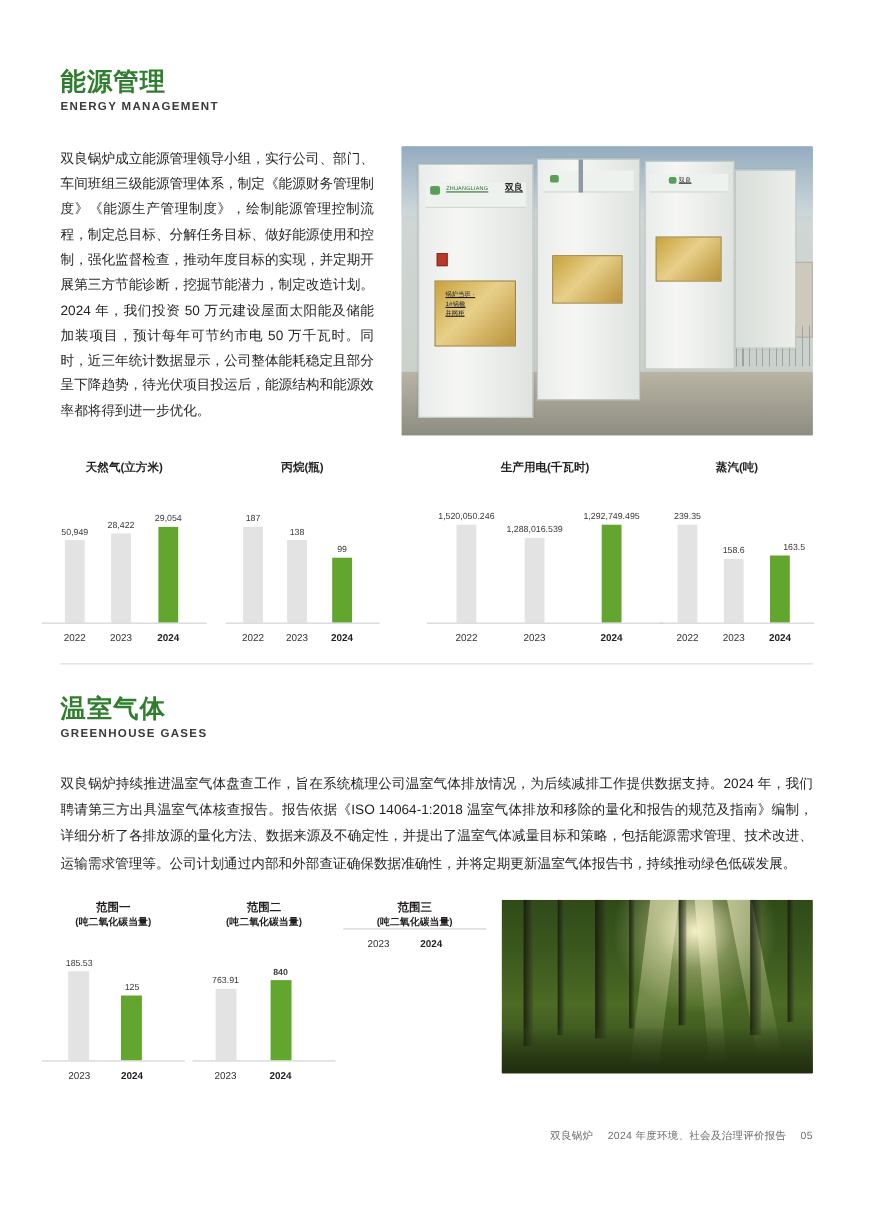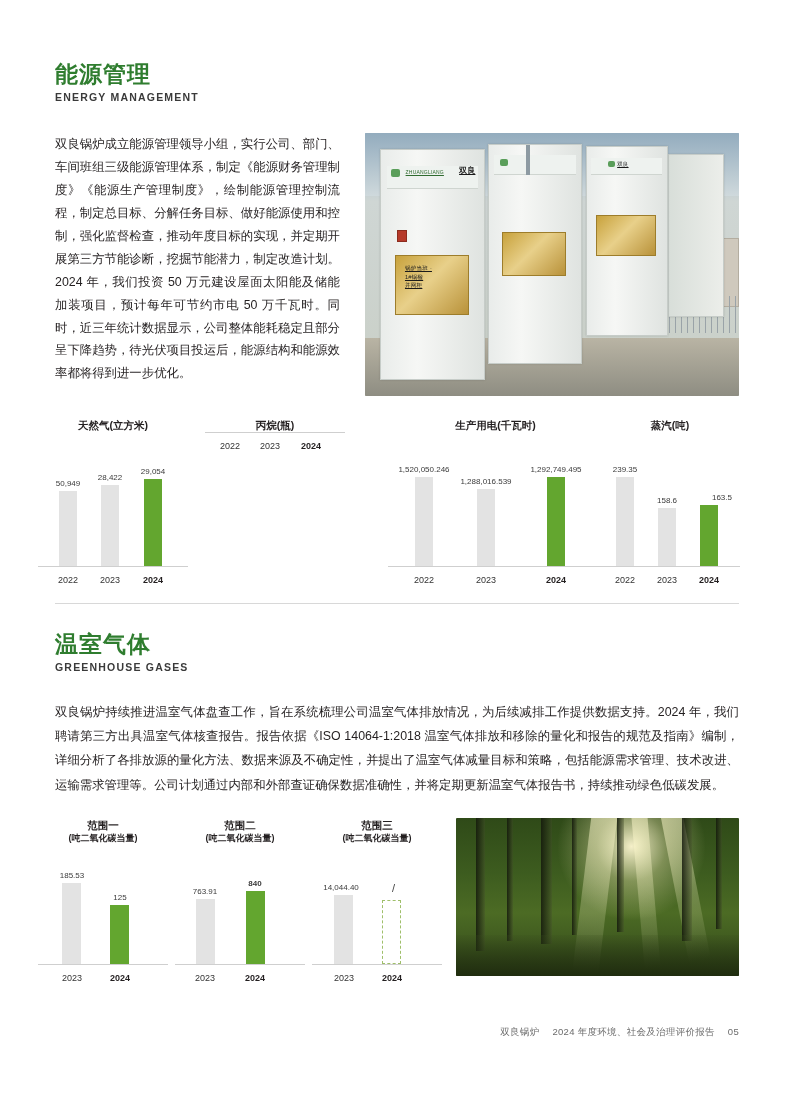--- a/index.html
+++ b/index.html
@@ -175,20 +175,28 @@
     <div class="xaxis" style="position:relative; margin-top:0;"></div>
     <div class="xlabels" style="position:relative; height:22px;">
       <div class="xlab" style="left:10px; top:8px; width:40px;">2022</div>
       <div class="xlab" style="left:52px; top:8px; width:40px;">2023</div>
       <div class="xlab hl" style="left:95px; top:8px; width:40px;">2024</div>
     </div>
   </div>
 
   <div class="chart" style="left:205px; top:418px; width:140px;">
     <div class="ctitle">丙烷(瓶)</div>
+    <div class="plot" style="height:110px; margin-top:24px;">
+      <div class="vlabel" style="left:5px;  bottom:90px; width:40px;">187</div>
+      <div class="vlabel" style="left:45px; bottom:78px; width:40px;">138</div>
+      <div class="vlabel" style="left:86px; bottom:62px; width:40px;">99</div>
+      <div class="bar" style="left:16px; width:18px; height:87px;"></div>
+      <div class="bar" style="left:56px; width:18px; height:75px;"></div>
+      <div class="bar hl" style="left:97px; width:18px; height:59px;"></div>
+    </div>
     <div class="xaxis" style="position:relative;"></div>
     <div class="xlabels" style="position:relative; height:22px;">
       <div class="xlab" style="left:5px;  top:8px; width:40px;">2022</div>
       <div class="xlab" style="left:45px; top:8px; width:40px;">2023</div>
       <div class="xlab hl" style="left:86px; top:8px; width:40px;">2024</div>
     </div>
   </div>
 
   <div class="chart" style="left:388px; top:418px; width:215px;">
     <div class="ctitle">生产用电(千瓦时)</div>
@@ -263,26 +271,20 @@
     <div class="xaxis" style="position:relative;"></div>
     <div class="xlabels" style="position:relative; height:22px;">
       <div class="xlab" style="left:6px;  top:8px; width:48px;">2023</div>
       <div class="xlab hl" style="left:56px; top:8px; width:48px;">2024</div>
     </div>
   </div>
 
   <div class="chart" style="left:312px; top:818px; width:130px;">
     <div class="ctitle">范围三</div>
     <div class="ctitle" style="font-size:9px;">(吨二氧化碳当量)</div>
-    <div class="plot" style="height:108px; margin-top:12px;">
-      <div class="vlabel" style="left:2px;  bottom:72px; width:54px;">14,044.40</div>
-      <div class="slash" style="left:80px; bottom:70px;">/</div>
-      <div class="bar" style="left:22px; width:19px; height:69px;"></div>
-      <div class="bar dashed" style="left:70px; width:19px; height:64px;"></div>
-    </div>
     <div class="xaxis" style="position:relative;"></div>
     <div class="xlabels" style="position:relative; height:22px;">
       <div class="xlab" style="left:8px;  top:8px; width:48px;">2023</div>
       <div class="xlab hl" style="left:56px; top:8px; width:48px;">2024</div>
     </div>
   </div>
 
   <div class="photo photo-forest" style="left:456px; top:818px; width:283px; height:158px;">
     <div class="ray" style="left:48%; top:-4%; width:26px; height:104%; transform:rotate(7deg);"></div>
     <div class="ray" style="left:62%; top:-4%; width:16px; height:100%; transform:rotate(-5deg);"></div>

